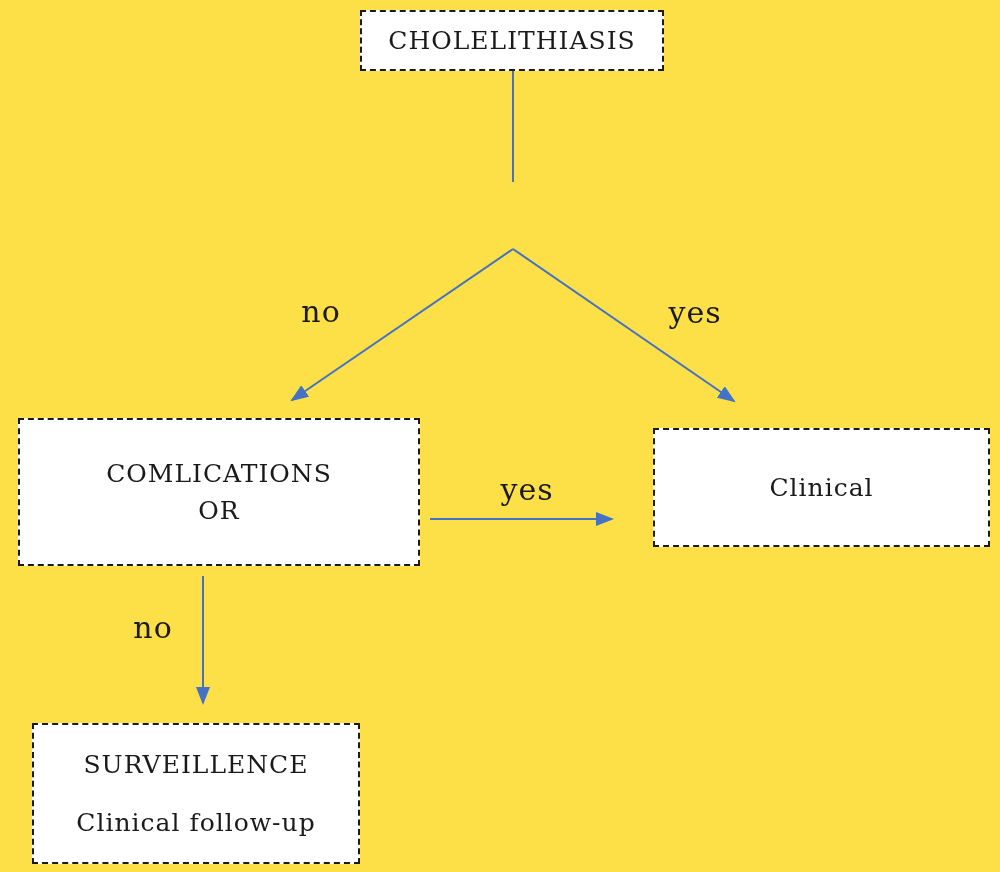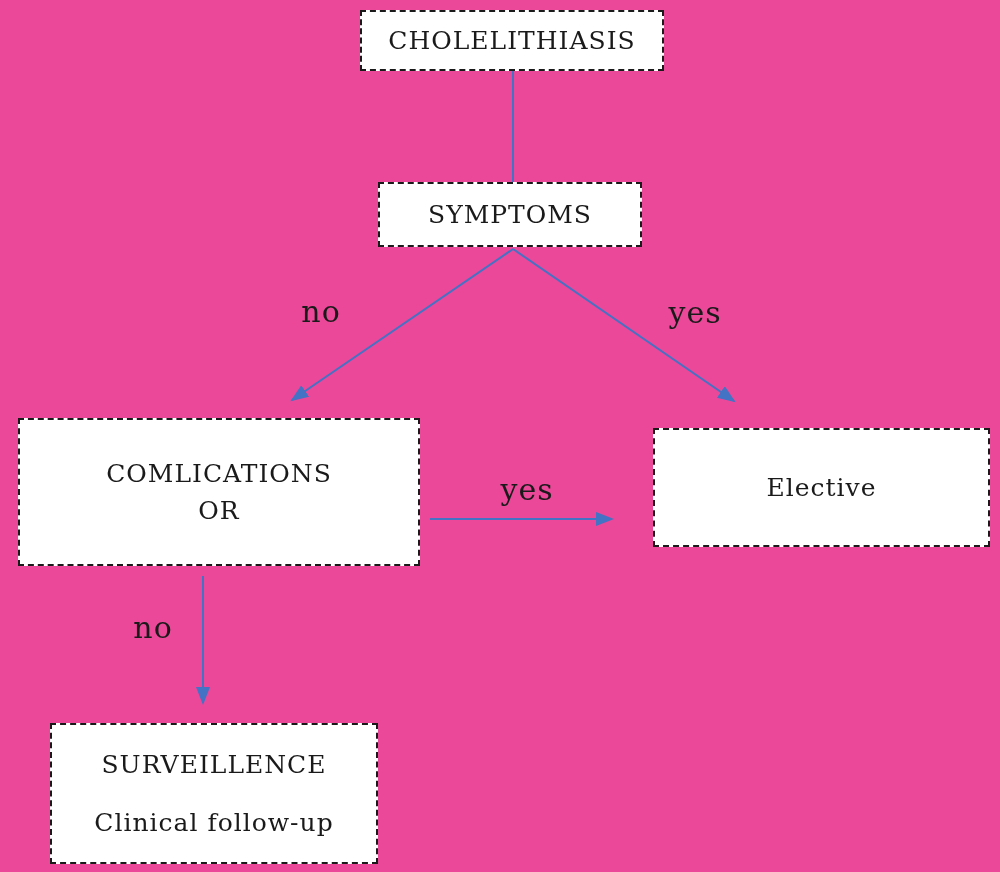--- a/index.html
+++ b/index.html
@@ -9,21 +9,21 @@
   }
   html, body {
     margin: 0;
     padding: 0;
     background: #ffffff;
   }
   .canvas {
     position: relative;
     width: 1000px;
     height: 872px;
-    background: #ec4899;
+    background: #fde047;
     font-family: "DejaVu Serif", "Liberation Serif", serif;
     color: var(--text);
     overflow: hidden;
   }
   .connectors {
     position: absolute;
     left: 0;
     top: 0;
     width: 1000px;
     height: 872px;
@@ -47,21 +47,21 @@
     justify-content: center;
     text-align: center;
     font-size: 25px;
     line-height: 1.5;
     letter-spacing: 1px;
   }
   .node-cholelithiasis { left: 360px; top: 10px;  width: 304px; height: 61px; }
   .node-symptoms       { left: 378px; top: 182px; width: 264px; height: 65px; }
   .node-complications  { left: 18px;   top: 418px; width: 402px; height: 148px; }
   .node-elective       { left: 653px; top: 428px; width: 337px; height: 119px; }
-  .node-surveillance   { left: 50px;  top: 723px; width: 328px; height: 141px; gap: 20px; }
+  .node-surveillance   { left: 32px;  top: 723px; width: 328px; height: 141px; gap: 20px; }
   .edge-label {
     position: absolute;
     transform: translate(-50%, -50%);
     font-size: 30px;
     letter-spacing: 1px;
     white-space: nowrap;
   }
   .label-symptoms-no      { left: 321px; top: 311px; }
   .label-symptoms-yes     { left: 695px; top: 312px; }
   .label-complications-yes{ left: 527px; top: 489px; }
@@ -82,31 +82,28 @@
     <line x1="513" y1="249" x2="292" y2="400" marker-end="url(#arrow)"></line>
     <line x1="513" y1="249" x2="734" y2="401" marker-end="url(#arrow)"></line>
     <line x1="430" y1="519" x2="612" y2="519" marker-end="url(#arrow)"></line>
     <line x1="203" y1="576" x2="203" y2="703" marker-end="url(#arrow)"></line>
   </svg>
 
   <div class="node node-cholelithiasis">
     <div>CHOLELITHIASIS</div>
   </div>
 
-  <div class="node node-symptoms">
-    <div>SYMPTOMS</div>
-  </div>
 
   <div class="node node-complications">
     <div>COMLICATIONS</div>
     <div>OR</div>
   </div>
 
   <div class="node node-elective">
-    <div>Elective</div>
+    <div>Clinical</div>
   </div>
 
   <div class="node node-surveillance">
     <div>SURVEILLENCE</div>
     <div>Clinical follow-up</div>
   </div>
 
   <div class="edge-label label-symptoms-no">no</div>
   <div class="edge-label label-symptoms-yes">yes</div>
   <div class="edge-label label-complications-yes">yes</div>

